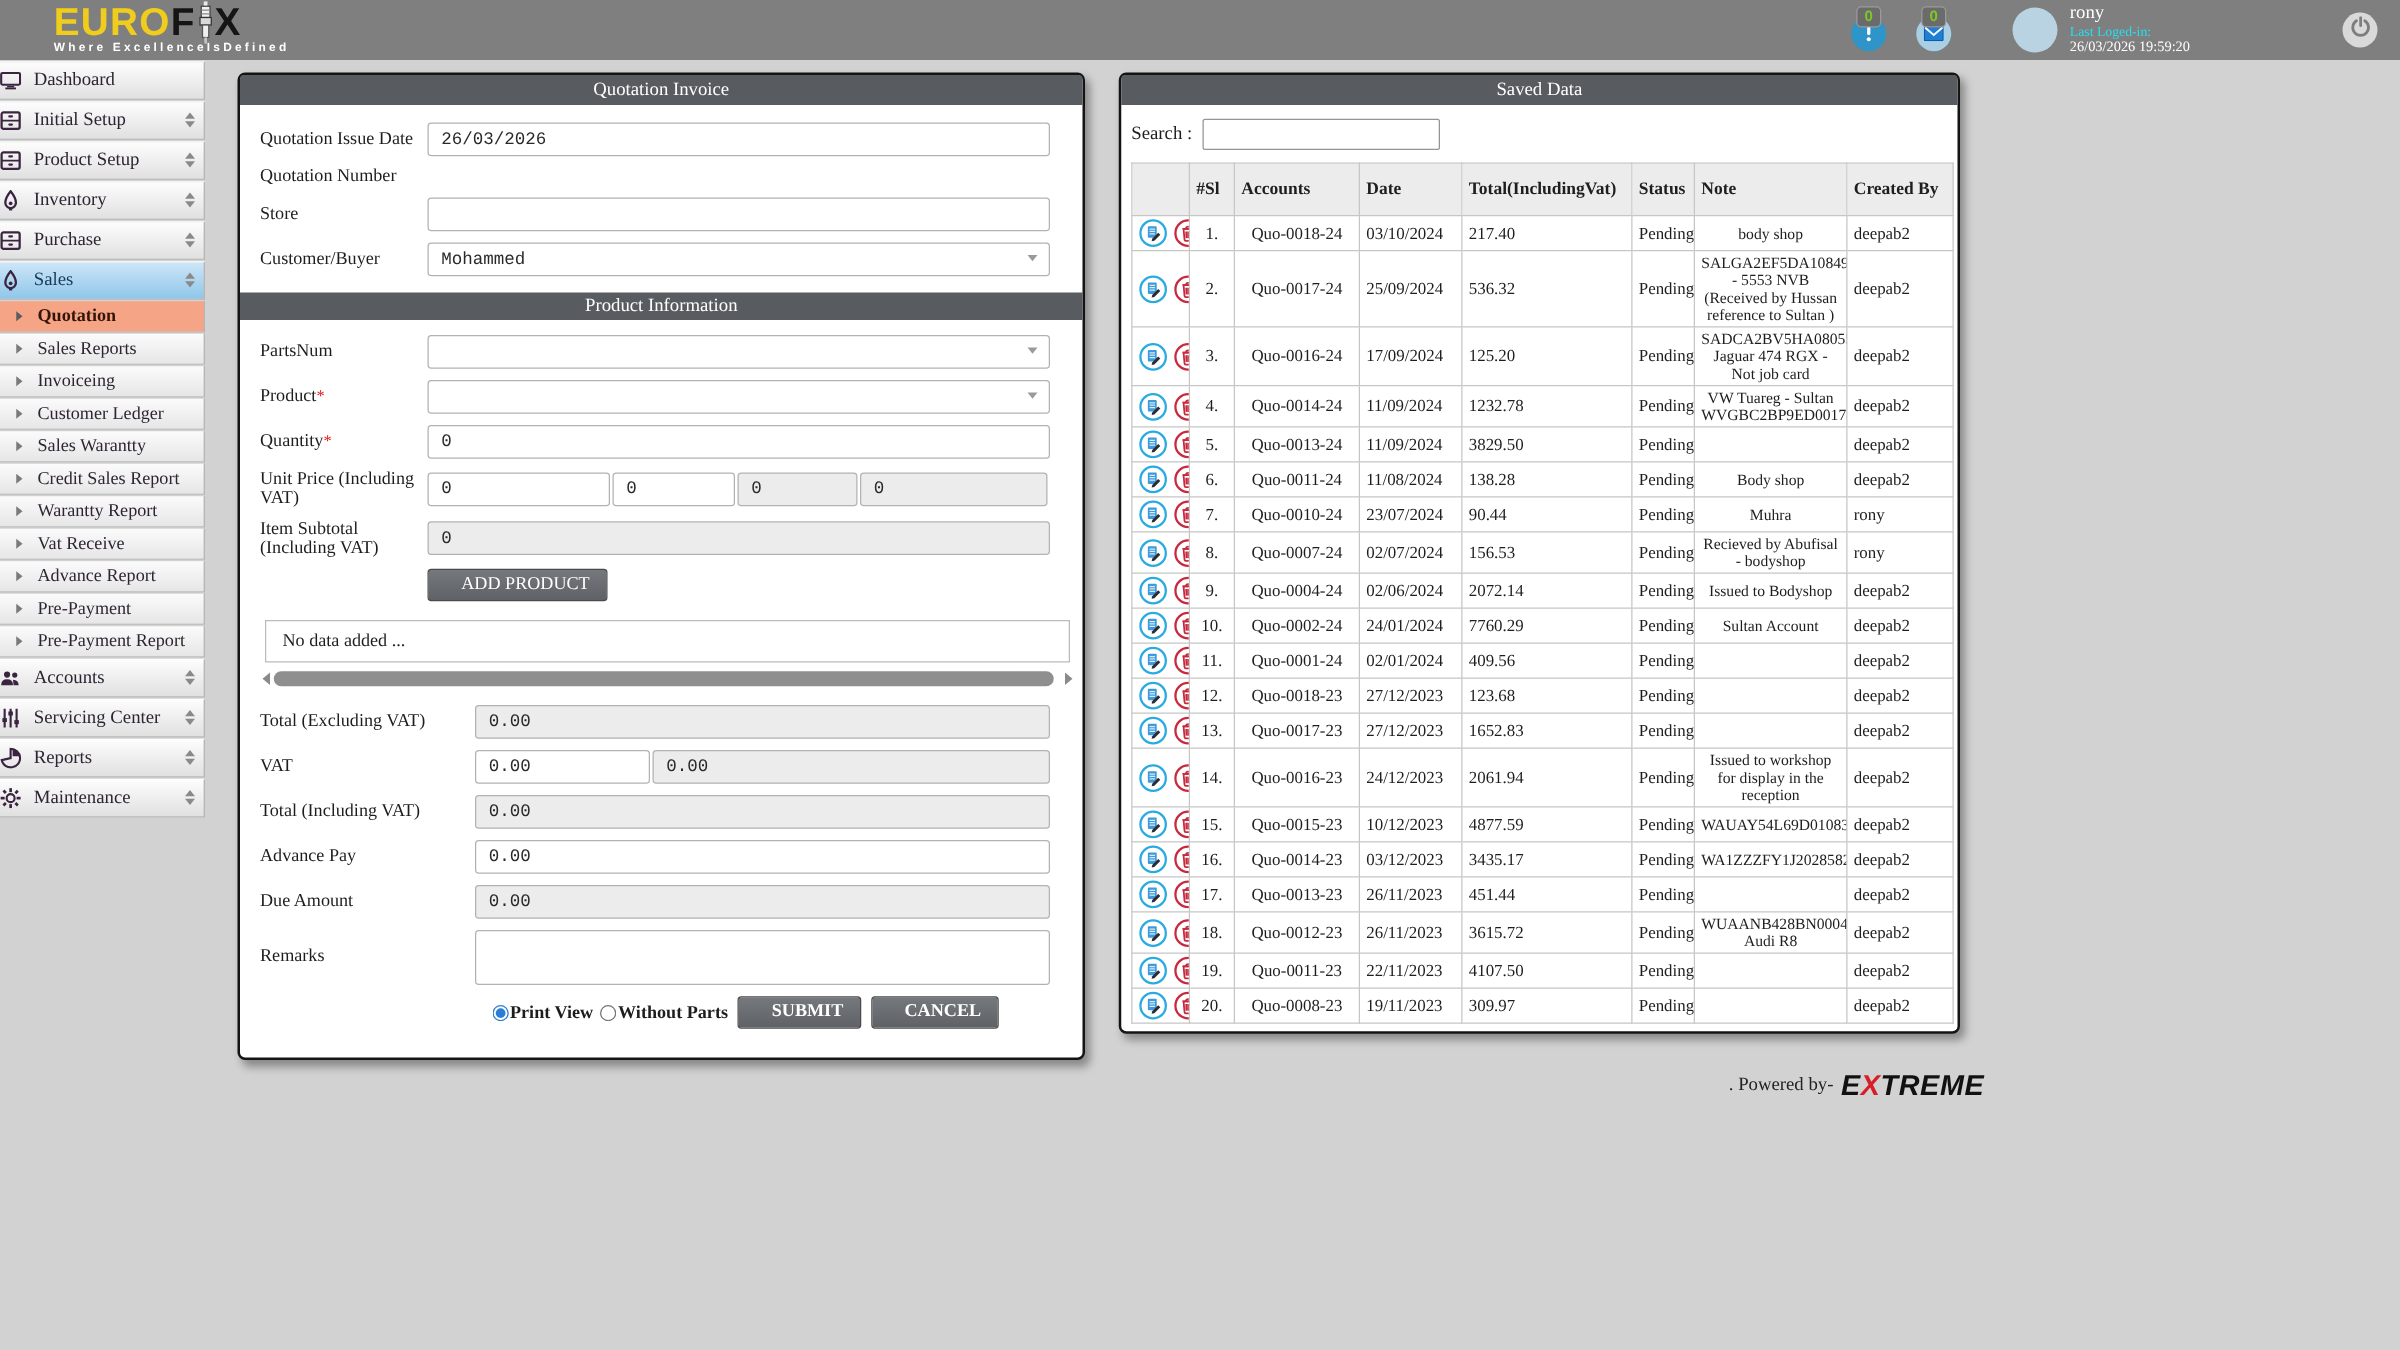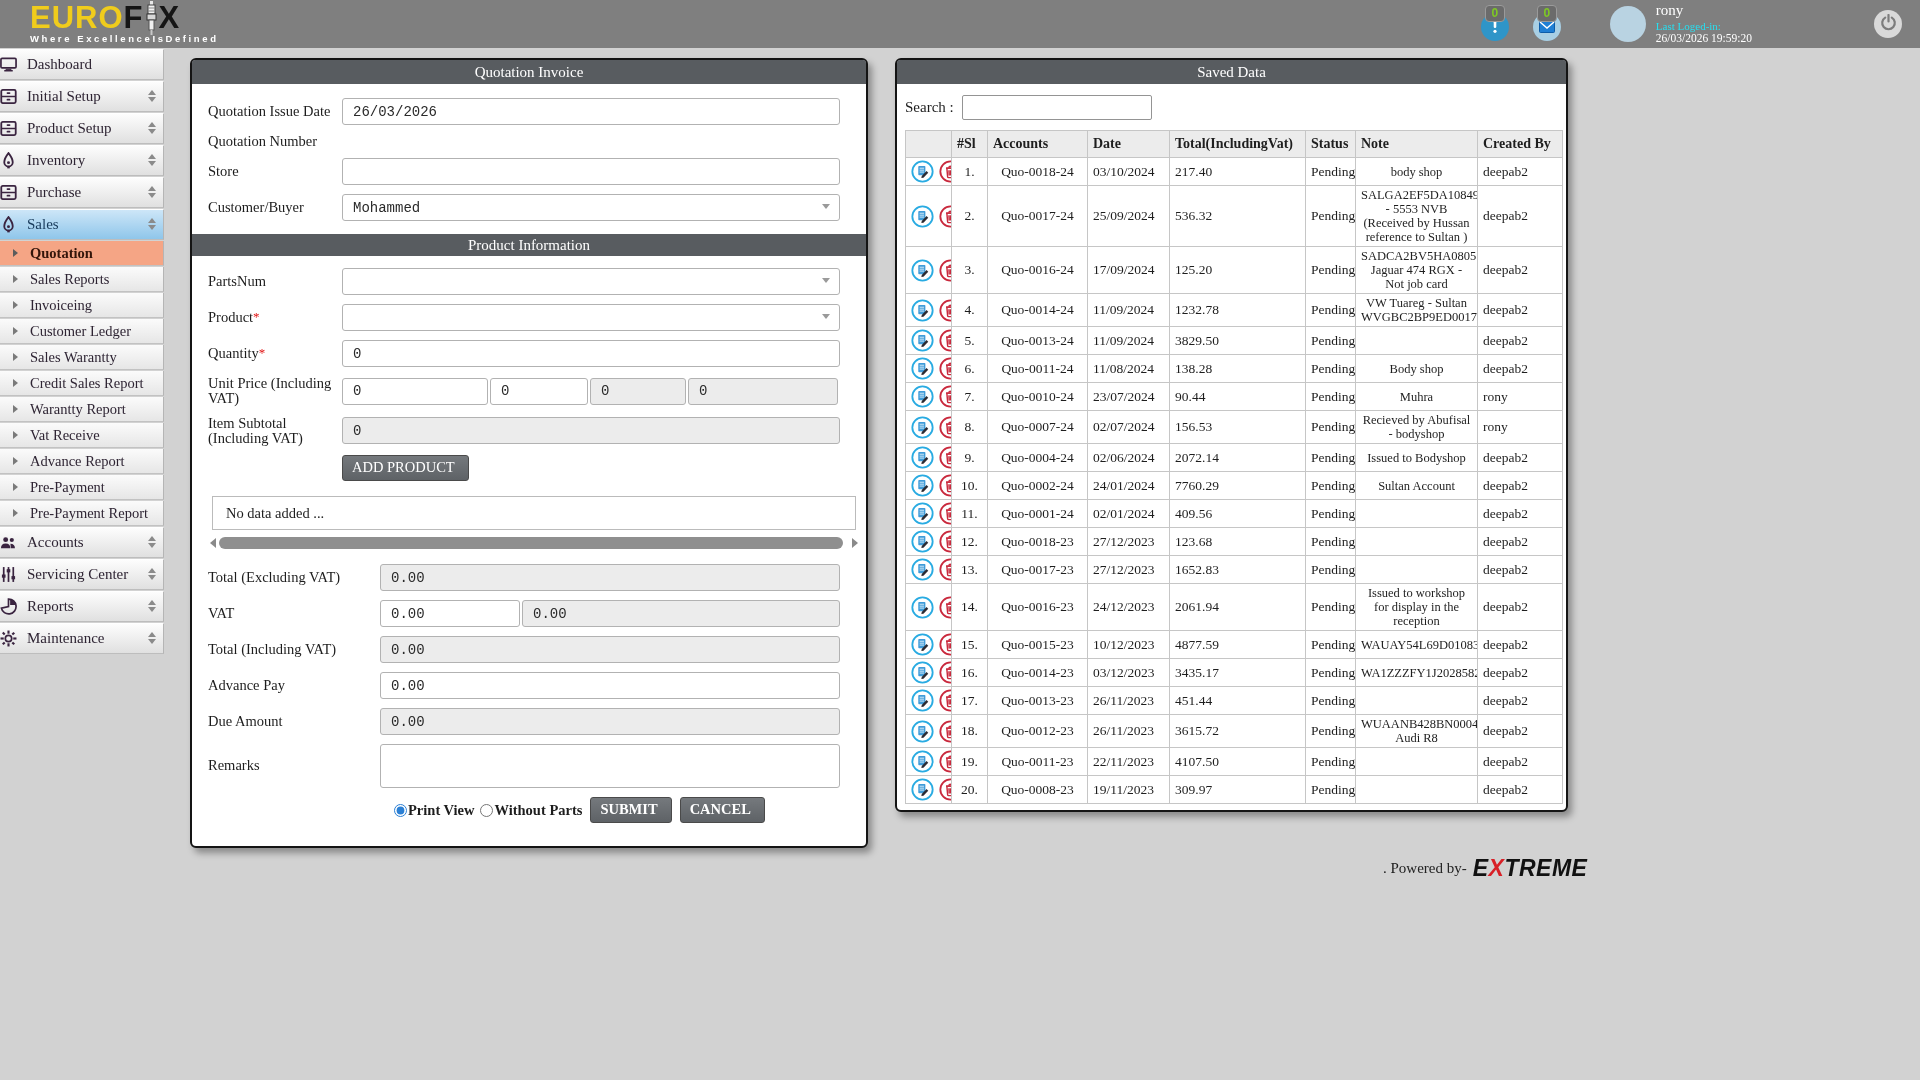--- a/index.html
+++ b/index.html
@@ -1,21 +1,21 @@
 <!DOCTYPE html>
 <html><head>
 <meta charset="utf-8">
 <style>
   *{box-sizing:border-box;margin:0;padding:0}
   html,body{width:1920px;height:1080px}
   body{background:#d2d2d2;font-family:"Liberation Serif","DejaVu Serif",serif;overflow:hidden;position:relative;color:#1d1d1d}
 
   
   .topbar{position:absolute;top:0;left:0;width:1920px;height:48px;background:#7f7f7f;z-index:5}
-  .logo{position:absolute;left:30px;top:1px;line-height:1}
+  .logo{position:absolute;left:43px;top:1px;line-height:1}
   .logo-line1{font-family:"Liberation Sans",sans-serif;font-weight:bold;font-size:31px;letter-spacing:1px;display:flex;align-items:flex-end}
   .logo-euro{color:#f0cc1c}
   .logo-black{color:#151515}
   .sparkplug{display:inline-block;width:13px;height:34px;margin:0 1px -2px 1px}
   .tagline{color:#ffffff;font-family:"Liberation Sans",sans-serif;font-size:9.5px;font-weight:bold;letter-spacing:2.6px;margin-top:1px}
   .top-right{position:absolute;right:18px;top:0;height:48px;display:flex;align-items:center}
   .notif{position:relative;width:34px;height:34px;margin-right:18px}
   .notif .circ{position:absolute;bottom:0;left:3px;width:28px;height:28px;border-radius:50%;display:flex;align-items:center;justify-content:center}
   .badge{position:absolute;top:-2px;left:7px;min-width:20px;height:17px;background:#6b6b6b;border:1px solid #9a9a9a;border-radius:4px;color:#7ec824;font-family:"Liberation Sans",sans-serif;font-size:12px;font-weight:bold;text-align:center;line-height:15px;z-index:2}
   .avatar{width:36px;height:36px;border-radius:50%;background:#b9d3e2;margin:0 10px 0 28px}
@@ -53,21 +53,21 @@
   .req{color:#e01010;font-size:13px;vertical-align:top}
   .inp{height:27px;border:1px solid #b2b2b2;border-radius:3px;padding:0 10px;font-family:Liberation Mono, monospace;font-size:14px;color:#2a2a2a;background:#fff;display:flex;align-items:center}
   input.inp{display:inline-block;line-height:25px}
   .w-full{width:498px}
   .dis{background:#ececec}
   .sel{position:relative}
   .sel .arr{position:absolute;right:9px;top:9px;width:0;height:0;border-left:4px solid transparent;border-right:4px solid transparent;border-top:5px solid #9a9a9a}
   .sec-head{height:22px;background:#585c60;color:#fff;text-align:center;font-size:15px;line-height:22px;margin:13px -16px 12px -16px}
   .multirow{display:flex;gap:2px;width:498px}
   .btnrow{margin:6px 0 0 134px}
-  .btn{display:inline-block;background:linear-gradient(#75797d,#5e6266);color:#fff;border:1px solid #4a4a4a;border-radius:3px;font-family:"Liberation Serif",serif;font-size:14.5px;padding:3px 13px 4px 9px;cursor:pointer}
+  .btn{display:inline-block;background:linear-gradient(#75797d,#5e6266);color:#fff;border:1px solid #4a4a4a;border-radius:3px;font-family:"Liberation Serif",serif;font-size:14.5px;padding:3px 13px 4px 26px;cursor:pointer}
   .nodata{border:1px solid #bbb;height:34px;line-height:32px;padding-left:13px;margin:15px 0 6px 4px;width:644px;font-size:14.5px}
   .hscroll{display:flex;align-items:center;margin:0 0 14px 2px;width:648px;height:14px}
   .hs-arrow{width:0;height:0;flex:0 0 auto}
   .hs-left{border-top:5px solid transparent;border-bottom:5px solid transparent;border-right:6px solid #8a8a8a;margin-right:3px}
   .hs-right{border-top:5px solid transparent;border-bottom:5px solid transparent;border-left:6px solid #8a8a8a;margin-left:3px}
   .hs-track{flex:1;height:12px;position:relative}
   .hs-thumb{position:absolute;left:0;top:0;height:12px;width:99%;background:#8f8f8f;border-radius:7px;cursor:grab}
   .trow{display:flex;align-items:center;margin-bottom:9px}
   .trow>label{width:172px;font-size:14.5px;line-height:1.05;flex:0 0 auto;padding-right:6px}
   .t-full{width:460px}
@@ -75,21 +75,21 @@
   textarea.inp{width:460px;height:44px;resize:none;padding-top:4px;display:block}
   .radiorow{display:flex;align-items:center;margin:8px 0 0 186px;font-size:14.5px;font-weight:bold}
   .radiorow input[type=radio]{accent-color:#2a7fd4;margin-right:1px}
   .radiorow .btn{margin-left:8px}
 
   
   .search-row{display:flex;align-items:center;margin:11px 8px 10px 8px;font-size:15px}
   .search-row input{width:190px;height:25px;border:1px solid #949494;border-radius:2px;margin-left:8px;font-family:"Liberation Serif",serif;font-size:14px;padding:0 6px}
   table.saved{border-collapse:collapse;margin:0 8px;width:657px;font-size:13.5px;table-layout:fixed}
   table.saved th,table.saved td{border:1px solid #c6c6c6;padding:2px 5px;color:#1e1e1e;overflow:hidden}
-  table.saved th{background:#ececec;font-size:14px;font-weight:bold;text-align:left;height:27px}
+  table.saved th{background:#ececec;font-size:14px;font-weight:bold;text-align:left;height:42px}
   table.saved td{height:27px}
   td.c-icons{text-align:center;white-space:nowrap;padding:2px 1px}
   td.c-sl{text-align:center}
   td.c-invoice{text-align:center}
   td.c-total,td.c-date,td.c-status,td.c-created{text-align:left}
   td.c-note{text-align:center;font-size:12.5px;line-height:1.12;padding:1px 2px}
   .rowicon{display:inline-block;width:23px;height:23px;vertical-align:middle;cursor:pointer}
   .rowicon+.rowicon{margin-left:2px}
   .rowicon svg{width:100%;height:100%}
 

